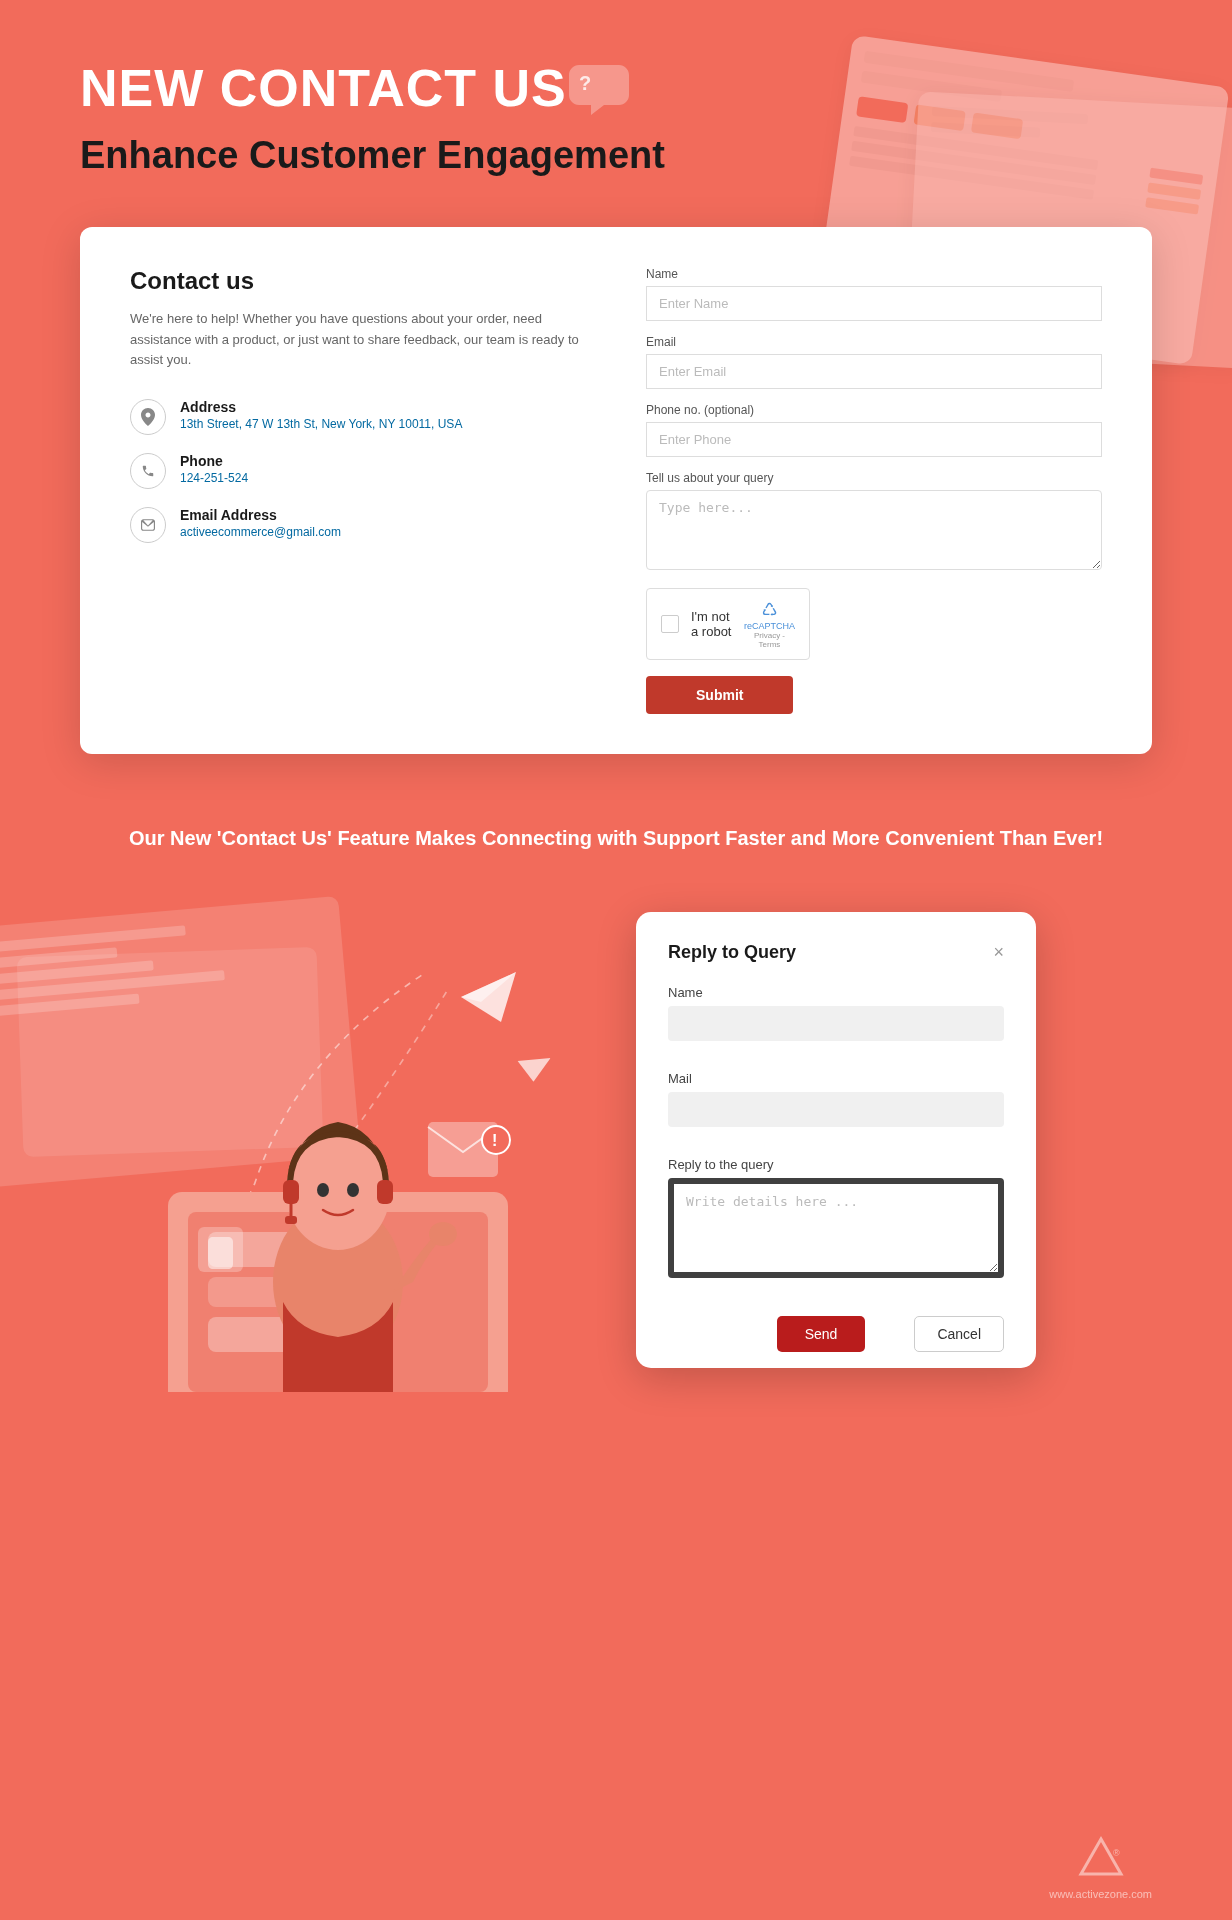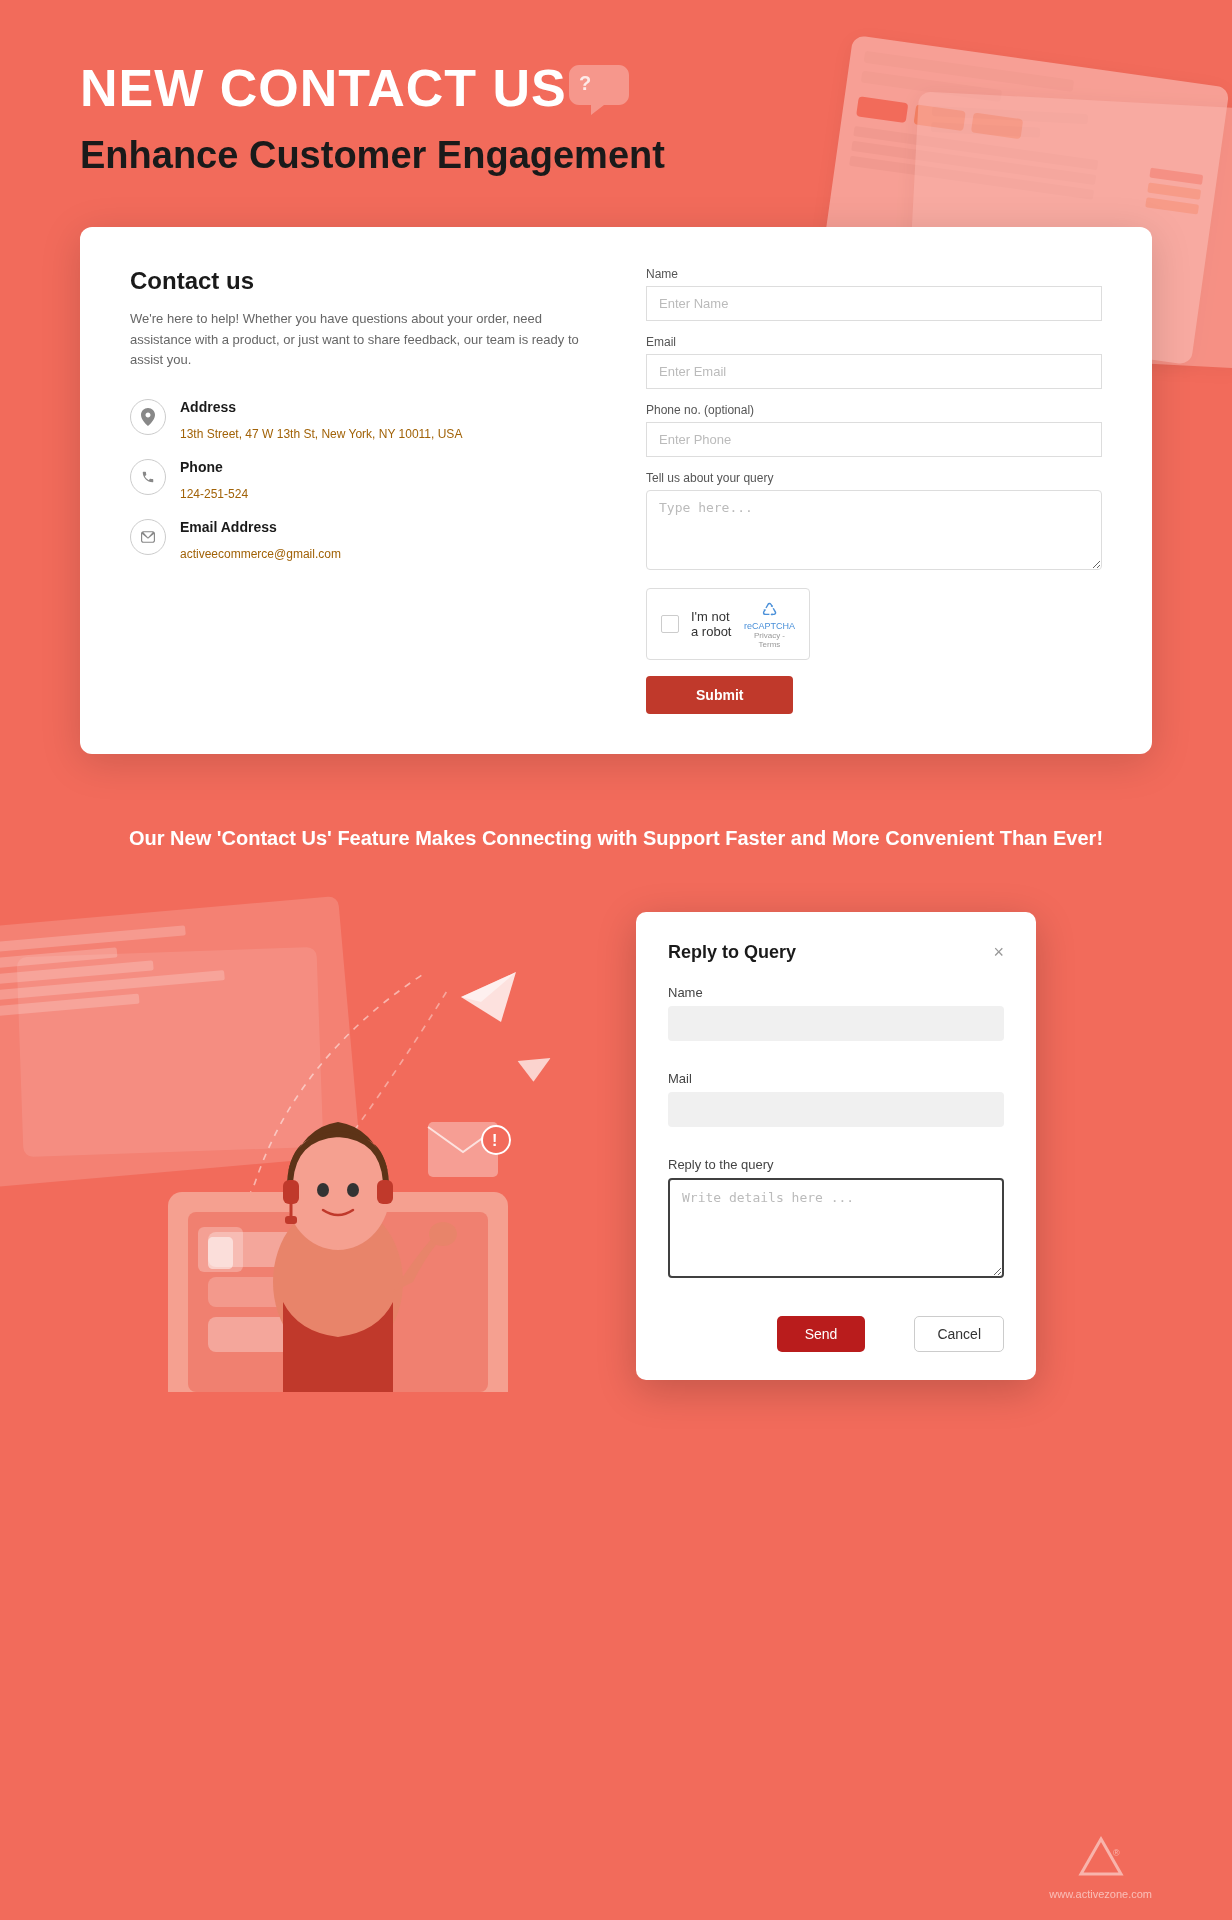--- a/index.html
+++ b/index.html
@@ -124,22 +124,21 @@
       color: #555;
     }
     .contact-info-text h4 {
       font-size: 14px;
       font-weight: 700;
       color: #1a1a1a;
       margin-bottom: 2px;
     }
     .contact-info-text p {
       font-size: 12px;
-      color: #a16207;
-      margin-top: 12px;
+      color: #0369a1;
     }
 
     
     .form-group {
       margin-bottom: 14px;
     }
     .form-label {
       font-size: 12px;
       color: #555;
       margin-bottom: 5px;
@@ -297,23 +296,23 @@
 
     
     .reply-modal-wrapper {
       flex: 1;
       position: relative;
       z-index: 10;
       margin-top: 20px;
     }
     .reply-modal {
       background: white;
-      border-radius: 10px;
+      border-radius: 15px;
       box-shadow: 0 10px 40px rgba(0,0,0,0.2);
-      padding: 30px 32px 28px 32px;
+      padding: 30px 32px 16px 32px;
       max-width: 400px;
     }
     .modal-header {
       display: flex;
       justify-content: space-between;
       align-items: center;
       margin-bottom: 22px;
     }
     .modal-title {
       font-size: 18px;
@@ -339,21 +338,21 @@
       border-radius: 4px;
       padding: 10px 12px;
       font-size: 13px;
       color: #333;
       margin-bottom: 16px;
       outline: none;
     }
     .modal-textarea {
       width: 100%;
       background: #fff;
-      border: 2px solid #404040;
+      border: 6px solid #404040;
       border-radius: 4px;
       padding: 10px 12px;
       font-size: 13px;
       color: #333;
       height: 100px;
       resize: vertical;
       outline: none;
       margin-bottom: 20px;
     }
     .modal-textarea::placeholder {

